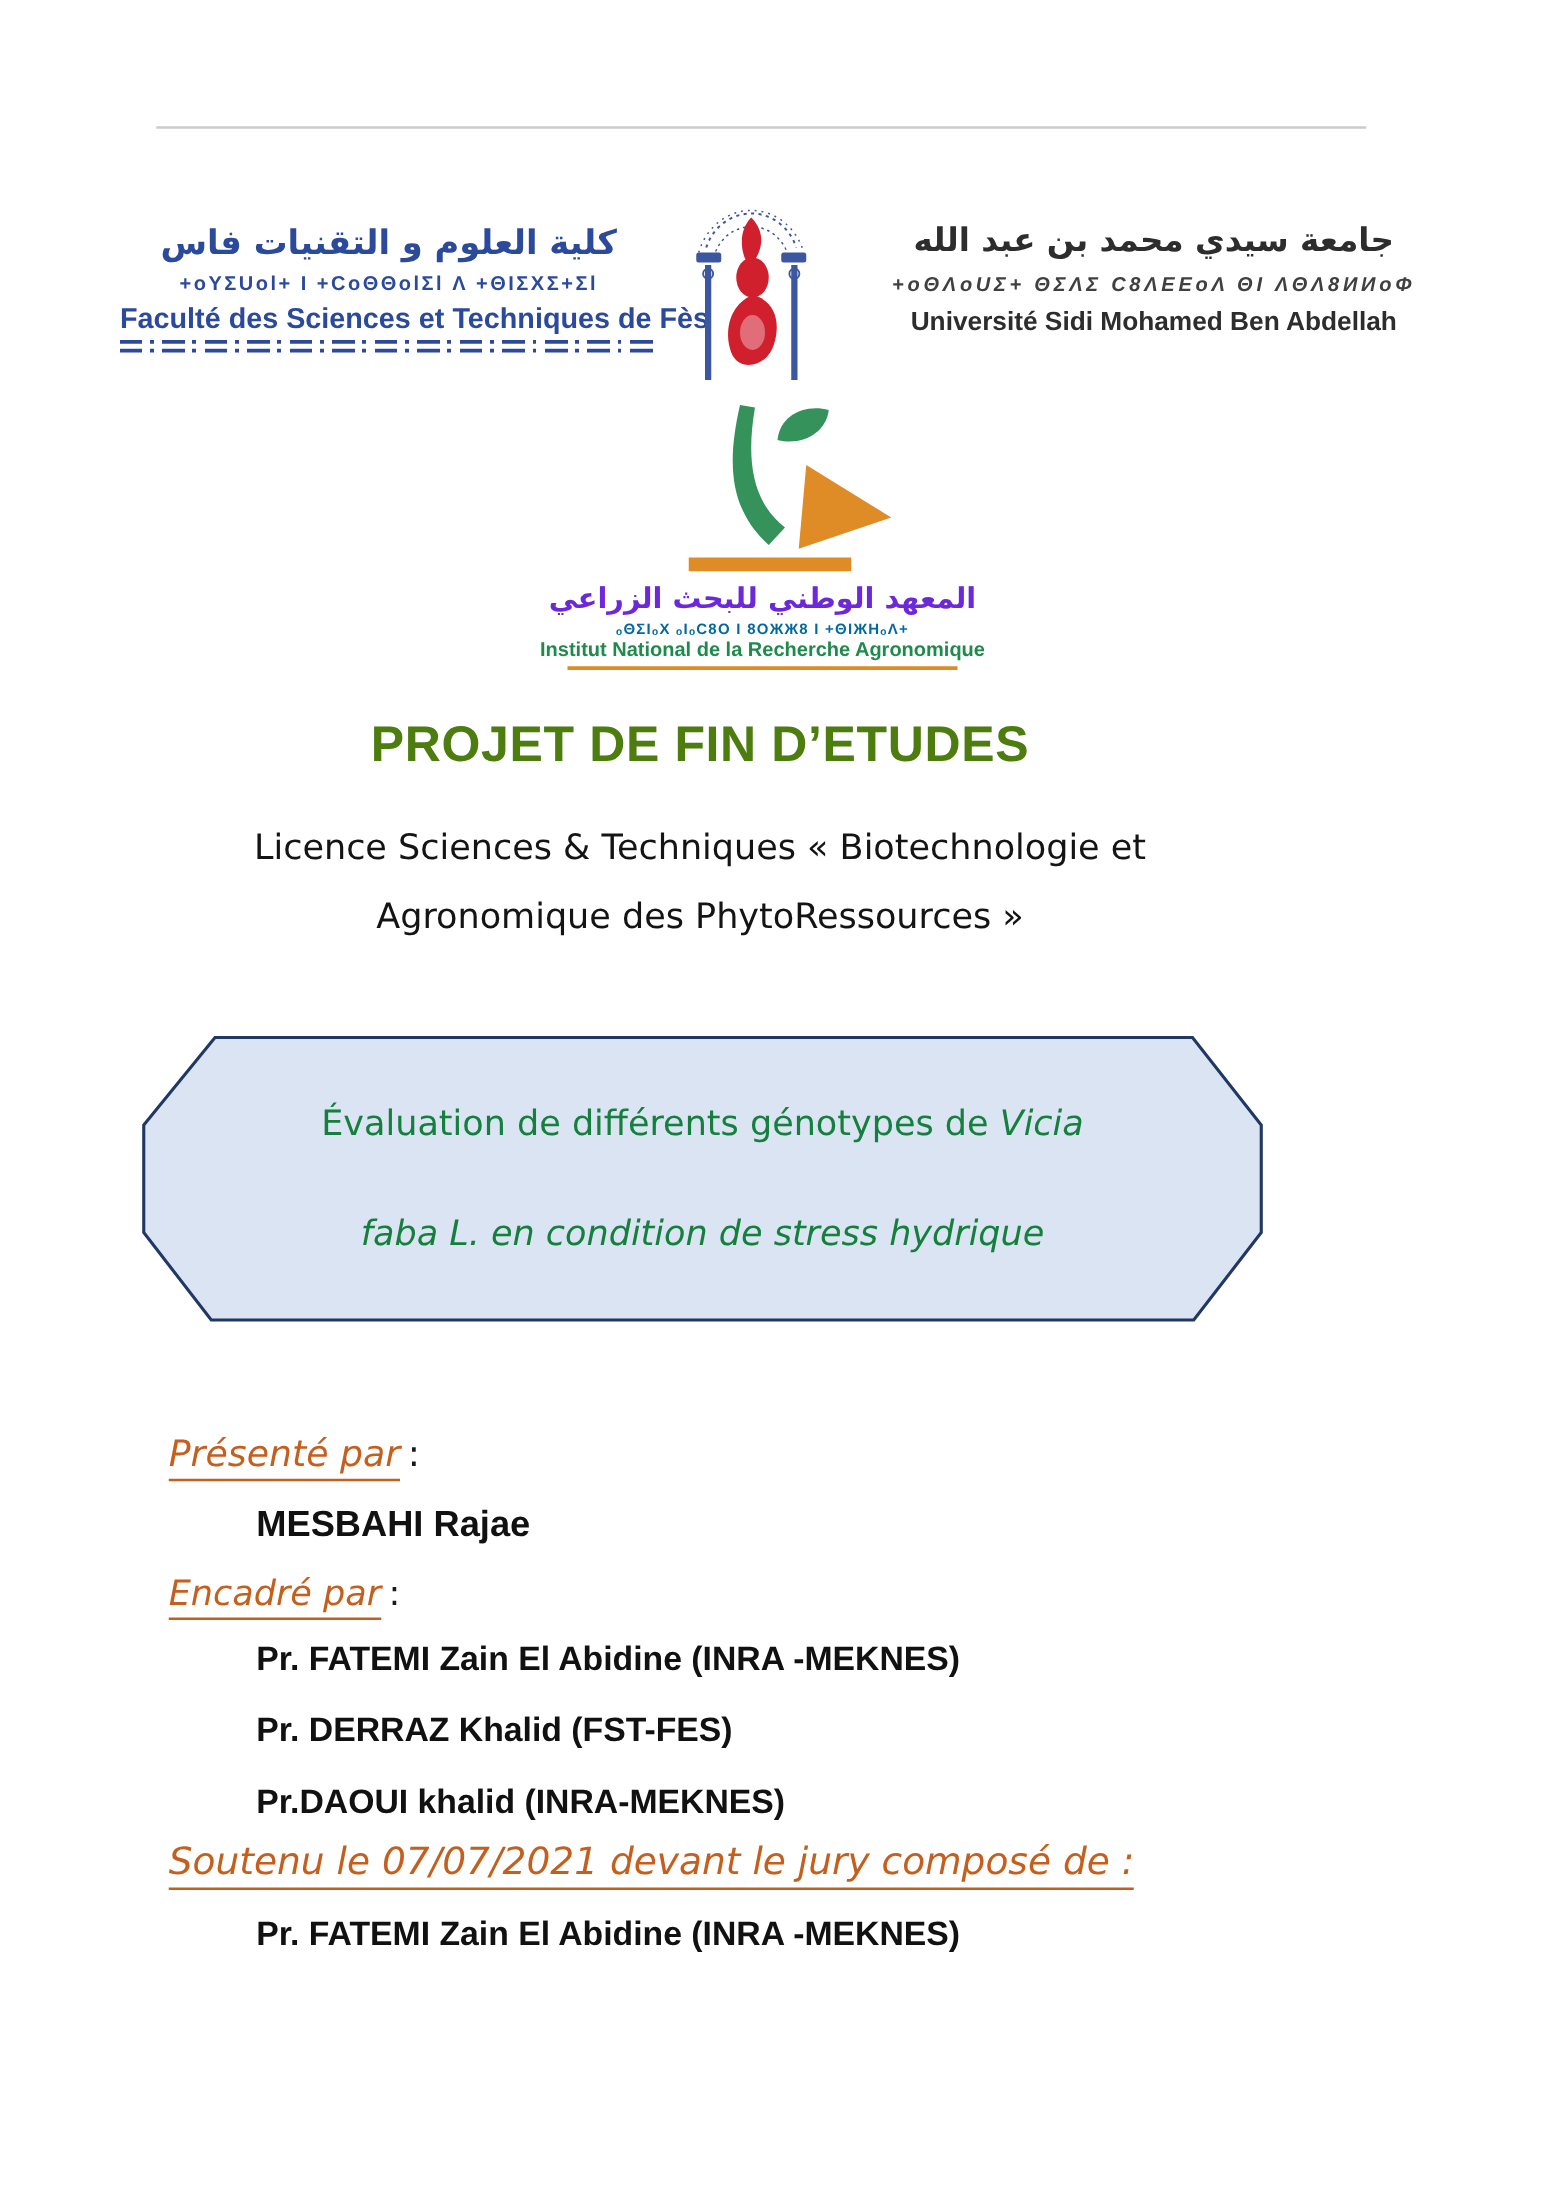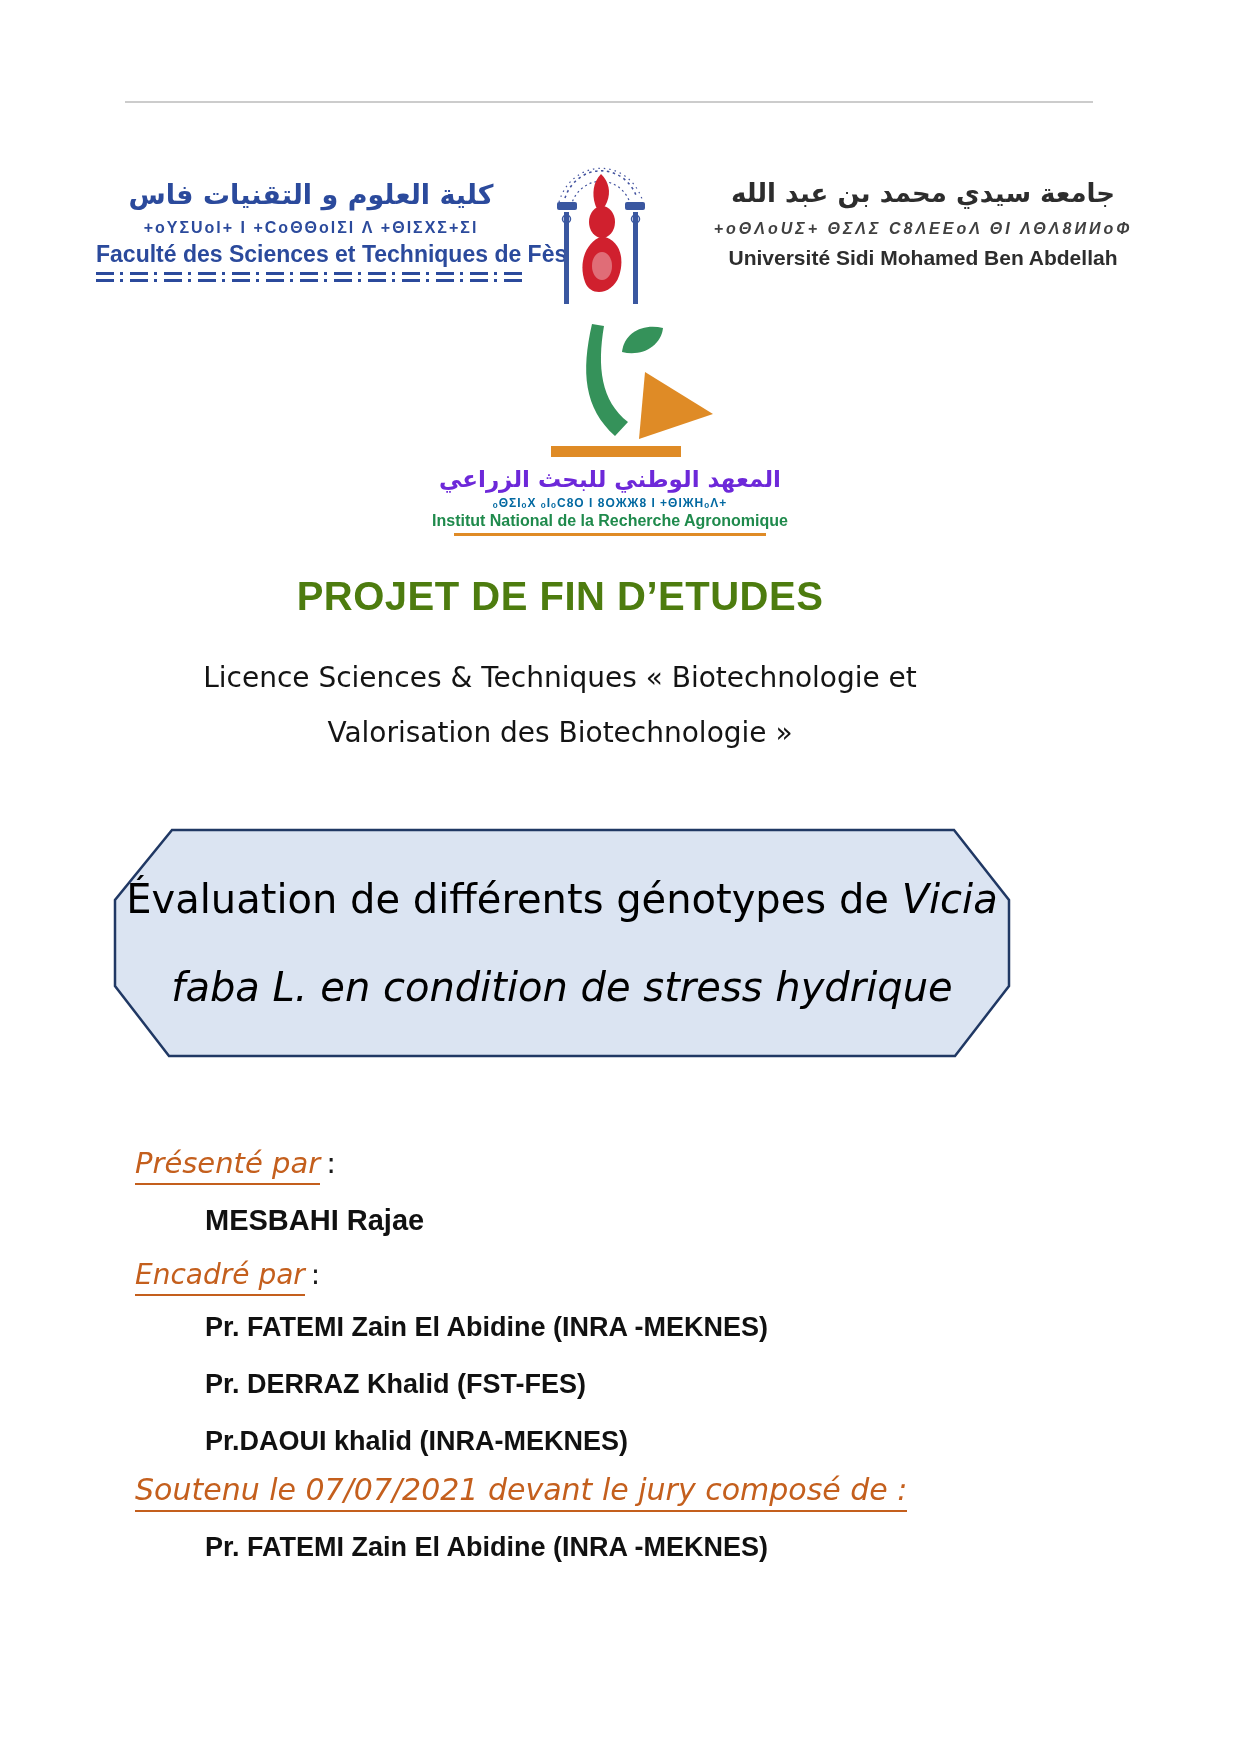--- a/index.html
+++ b/index.html
@@ -35,21 +35,21 @@
   .main-title { position:absolute; left:0; top:574px; width:1120px; text-align:center;
     font-size:40px; font-weight:bold; letter-spacing:0.5px; color:#4d7c0f; }
   .program { position:absolute; left:0; top:650px; width:1120px; text-align:center;
     font-family:"DejaVu Sans", sans-serif; font-size:28px; color:#141414; line-height:55px; }
 
   
   .thesis-box { position:absolute; left:112px; top:828px; width:900px; height:230px; }
   .thesis-box svg { position:absolute; left:0; top:0; }
   .thesis-text { position:absolute; left:0; top:0; width:100%; height:100%;
     display:flex; flex-direction:column; justify-content:center; align-items:center;
-    font-family:"DejaVu Sans", sans-serif; font-size:40px; color:#000000; line-height:88px; }
+    font-family:"DejaVu Sans", sans-serif; font-size:28px; color:#15803d; line-height:88px; }
   .thesis-text .ital { font-style:italic; }
 
   
   .olabel { position:absolute; font-family:"DejaVu Sans", sans-serif; font-style:italic;
     font-size:29px; color:#c45f1d; }
   .olabel .ul { border-bottom:2px solid #c45f1d; padding-bottom:3px; }
   .olabel .colon { color:#1a1a1a; font-style:normal; margin-left:6px; }
   .bold-line { position:absolute; left:205px; font-size:27px; font-weight:bold; color:#111; white-space:nowrap; }
   .student  { font-size:29px; }
   .soutenu  { font-size:30px; }
@@ -106,21 +106,21 @@
     </svg>
     <div class="inra-ar">المعهد الوطني للبحث الزراعي</div>
     <div class="inra-tif">ₒΘΣIₒX  ₒIₒC8O  I  8ΟЖЖ8  I  +ΘΙЖΗₒΛ+</div>
     <div class="inra-fr">Institut National de la Recherche Agronomique</div>
     <div class="inra-rule"></div>
   </div>
 
   <div class="main-title">PROJET DE FIN D’ETUDES</div>
   <div class="program">
     <div>Licence Sciences &amp; Techniques « Biotechnologie et</div>
-    <div>Valorisation des Biotechnologie »</div>
+    <div>Agronomique des PhytoRessources »</div>
   </div>
 
   <div class="thesis-box">
     <svg width="900" height="230" viewBox="0 0 900 230">
       <polygon points="60,2 842,2 897,72 897,158 843,228 57,228 3,158 3,72" fill="#dbe4f2" stroke="#203864" stroke-width="2.5"></polygon>
     </svg>
     <div class="thesis-text">
       <div><span>Évaluation de différents génotypes de </span><span class="ital">Vicia</span></div>
       <div class="ital">faba L. en condition de stress hydrique</div>
     </div>

